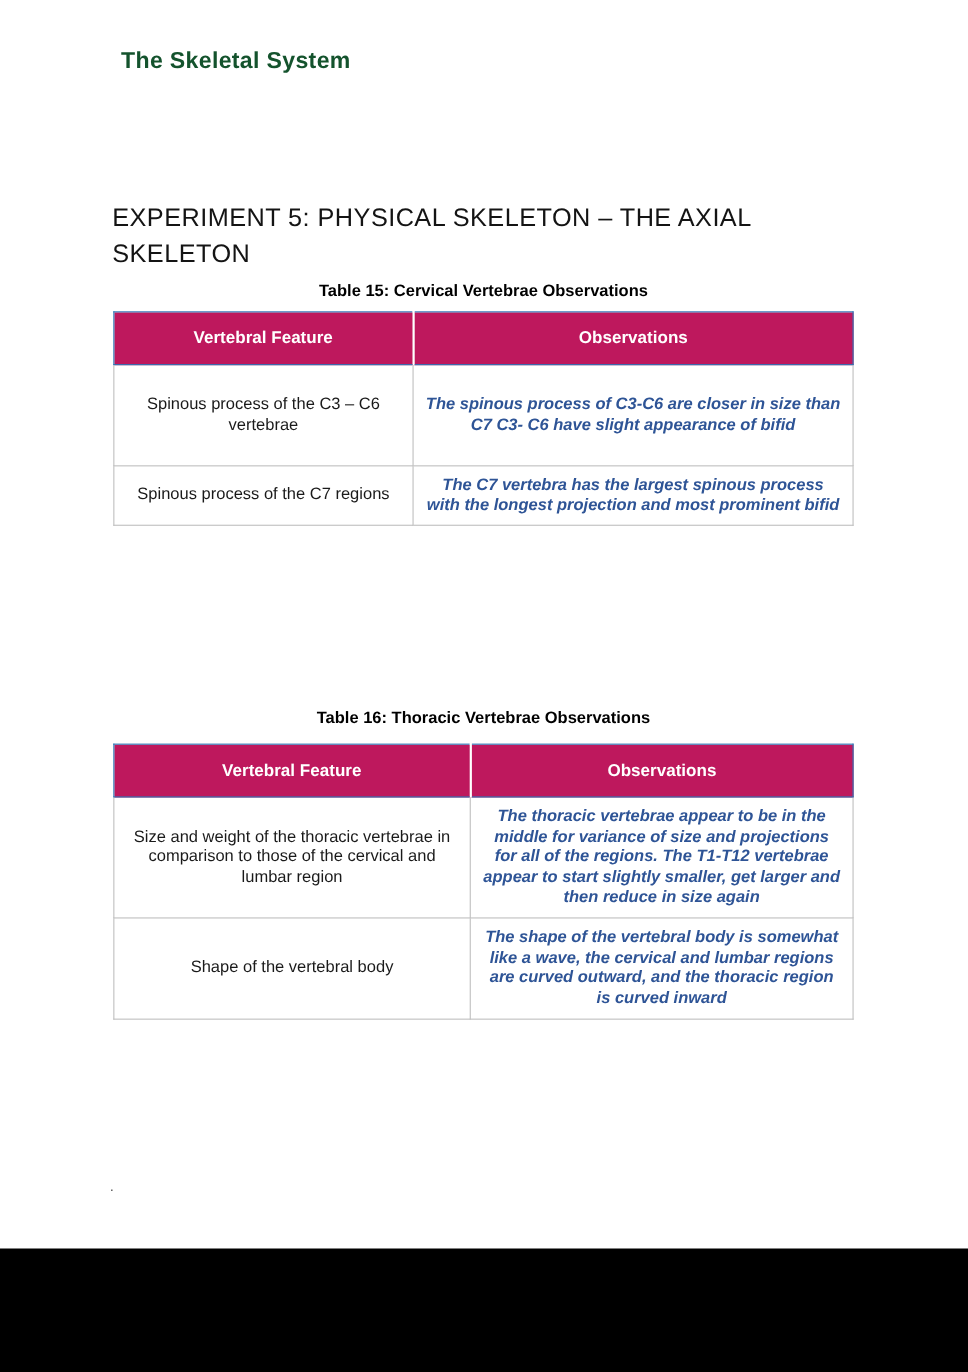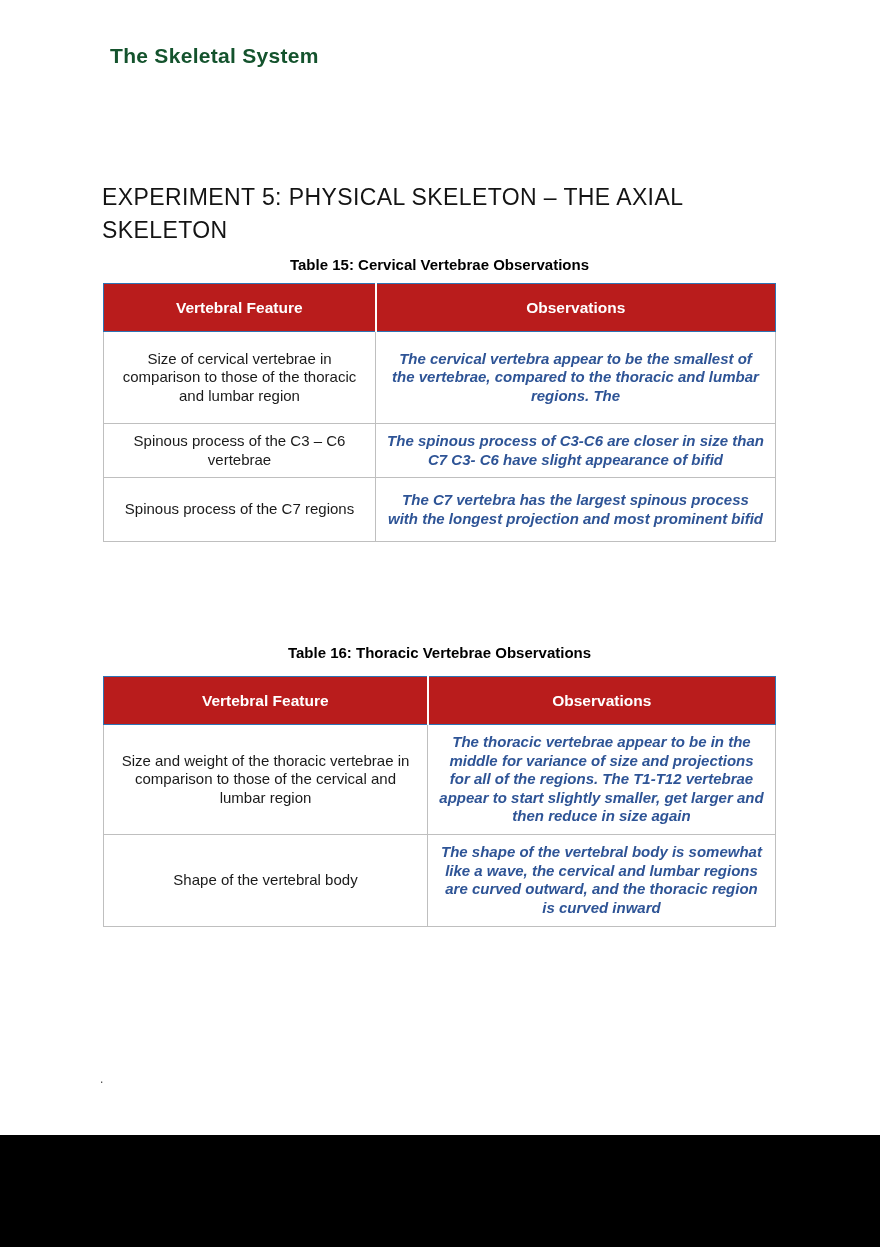--- a/index.html
+++ b/index.html
@@ -53,21 +53,21 @@
     width: 673px;
     border-collapse: collapse;
     table-layout: fixed;
   }
   .t15 { top: 283px; }
   .t16 { top: 676px; }
   .t15 col.c1 { width: 272px; }
   .t16 col.c1 { width: 324px; }
 
   table.obs-table th {
-    background: #b91c1c;
+    background: #be185d;
     color: #ffffff;
     font-size: 15.5px;
     font-weight: bold;
     height: 48px;
     text-align: center;
     vertical-align: middle;
     border: 1px solid #2e74b5;
   }
   table.obs-table th:first-child { border-right: 2px solid #ffffff; }
 
@@ -135,24 +135,20 @@
         <col>
       </colgroup>
     <thead>
       <tr>
         <th>Vertebral Feature</th>
         <th>Observations</th>
       </tr>
     </thead>
     <tbody>
       <tr>
-        <td class="feature">Size of cervical vertebrae in comparison to those of the thoracic and lumbar region</td>
-        <td class="obs">The cervical vertebra appear to be the smallest of the vertebrae, compared to the thoracic and lumbar regions. The</td>
-      </tr>
-      <tr>
         <td class="feature">Spinous process of the C3 – C6 vertebrae</td>
         <td class="obs">The spinous process of C3-C6 are closer in size than C7 C3- C6 have slight appearance of bifid</td>
       </tr>
       <tr>
         <td class="feature">Spinous process of the C7 regions</td>
         <td class="obs">The C7 vertebra has the largest spinous process with the longest projection and most prominent bifid</td>
       </tr>
     </tbody>
   </table>
 

